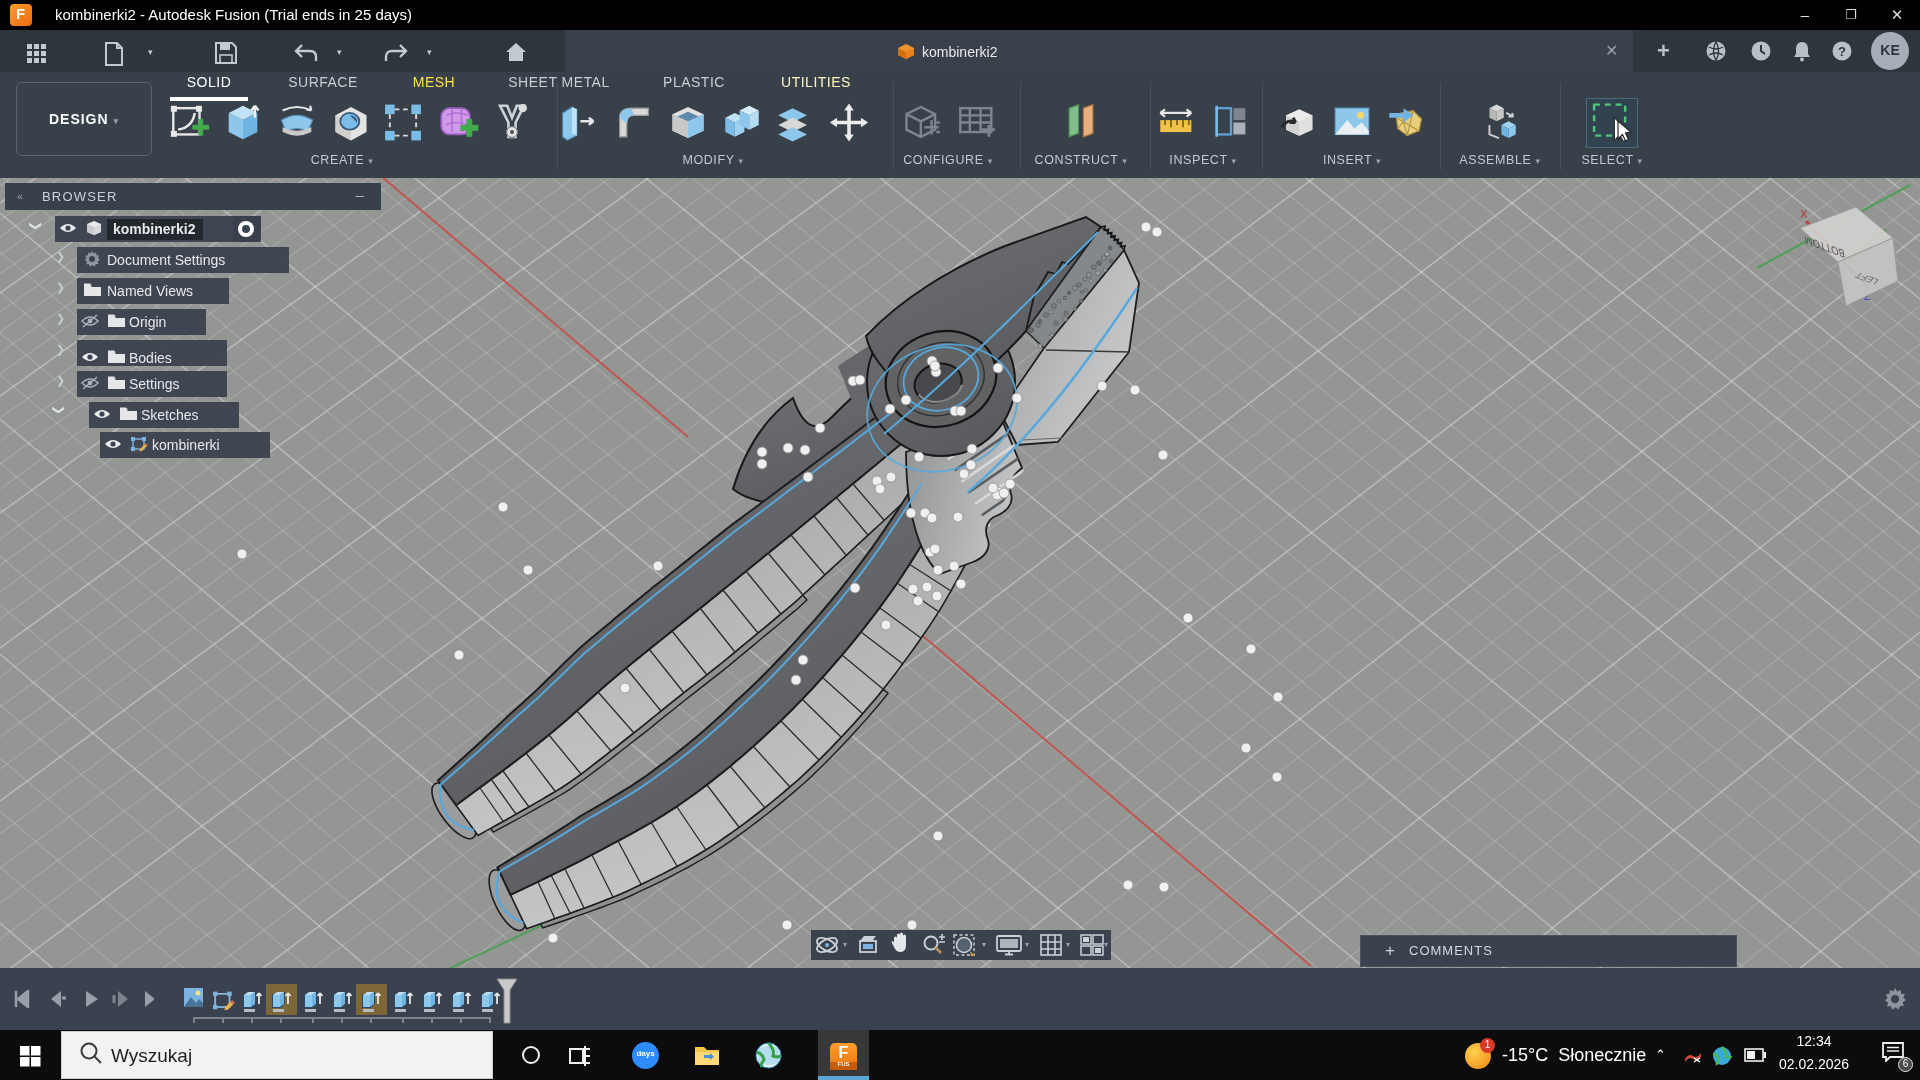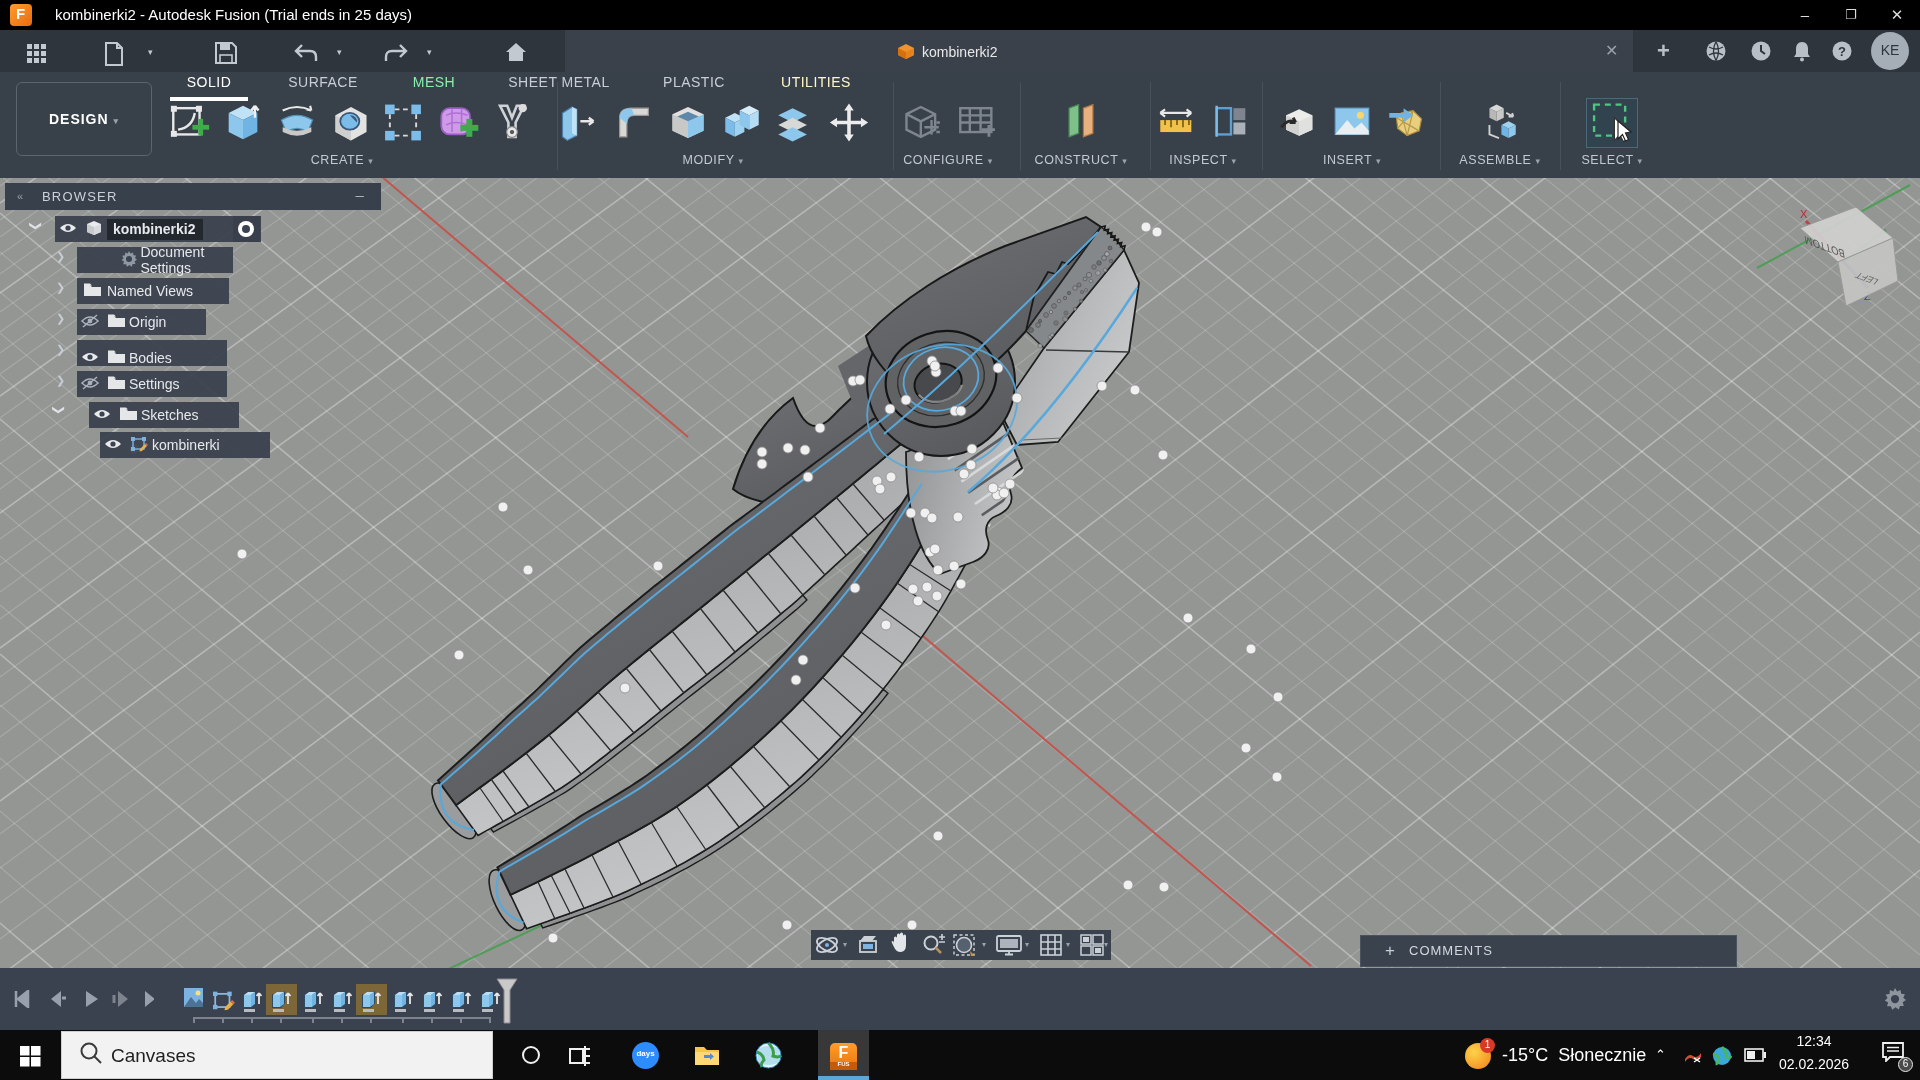--- a/index.html
+++ b/index.html
@@ -468,25 +468,25 @@
   </svg>
 <svg class="abs" style="left:1791px;top:40px" width="22" height="22">
     <path d="M11 2 C 7 2 5 5 5 9 L5 14 L3 17 L19 17 L17 14 L17 9 C 17 5 15 2 11 2 Z" fill="#b9bfc7"></path>
     <circle cx="11" cy="19.5" r="2" fill="#b9bfc7"></circle>
   </svg>
 <svg class="abs" style="left:1831px;top:40px" width="22" height="22">
     <circle cx="11" cy="11" r="9.5" fill="#b9bfc7"></circle>
     <text x="11" y="16" font-size="13" font-weight="bold" fill="#2f353d" text-anchor="middle" font-family="Liberation Sans">?</text>
   </svg>
 <div class="abs" style="left:1871px;top:32px;width:38px;height:38px;border-radius:50%;background:#a5adb6;"></div>
-<div class="abs" style="left:1871px;top:42px;width:38px;text-align:center;color:#2e3440;font-size:14px;font-weight:normal;">KE</div>
+<div class="abs" style="left:1871px;top:42px;width:38px;text-align:center;color:#2e3440;font-size:14px;font-weight:bold;">KE</div>
 <div id="ribbon"></div>
 <div class="rtab" style="left:209px;transform:translateX(-50%);color:#ffffff">SOLID</div>
 <div class="rtab" style="left:323px;transform:translateX(-50%);color:#c9ced5">SURFACE</div>
-<div class="rtab" style="left:434px;transform:translateX(-50%);color:#86efac">MESH</div>
+<div class="rtab" style="left:434px;transform:translateX(-50%);color:#fde047">MESH</div>
 <div class="rtab" style="left:559px;transform:translateX(-50%);color:#c9ced5">SHEET METAL</div>
 <div class="rtab" style="left:694px;transform:translateX(-50%);color:#c9ced5">PLASTIC</div>
 <div class="rtab" style="left:816px;transform:translateX(-50%);color:#fef9c3">UTILITIES</div>
 <div class="abs" style="left:170px;top:97px;width:78px;height:4px;background:#fff;"></div>
 <div class="abs" style="left:16px;top:82px;width:136px;height:74px;border:1.5px solid #5c656f;border-radius:6px;">
 <div style="position:absolute;left:50%;top:50%;transform:translate(-50%,-50%);color:#fff;font-weight:bold;font-size:14px;letter-spacing:1px;white-space:nowrap;">DESIGN <span style="font-size:9px;color:#9aa1aa;">▾</span></div>
   </div>
 <svg class="icon32" style="left:190px" viewBox="0 0 36 36">
     <rect x="4" y="6" width="22" height="22" fill="none" stroke="#e8e8e8" stroke-width="2"></rect>
     <rect x="2" y="4" width="5" height="5" fill="#e8e8e8"></rect>
@@ -655,21 +655,21 @@
           <path d="M1 4 L8 1 L15 4 L15 12 L8 15 L1 12 Z" fill="#e8eaec"></path>
           <path d="M1 4 L8 7 L8 15 L1 12 Z" fill="#c8cace"></path>
           <path d="M15 4 L8 7 L8 15 L15 12 Z" fill="#d8dade"></path>
         </svg></span>
       <span style="background:#23272e;padding:2px 8px 3px 6px;font-weight:bold;">kombinerki2</span>
     </div>
     <div class="abs" style="left:228px;top:33px;width:27px;height:26px;background:rgba(56,63,75,0.92);"></div>
     <div class="abs" style="left:233px;top:38px;width:16px;height:16px;border-radius:50%;background:#fff;"></div>
     <div class="abs" style="left:237px;top:42px;width:8px;height:8px;border-radius:50%;background:#3a4350;"></div>
     <div class="abs" style="left:51px;top:67px;color:#c8cdd4;font-size:11px;">❯</div>
-    <div class="brow" style="top:64px;left:72px;width:156px;padding-left:40px;">
+    <div class="brow" style="top:64px;left:72px;width:212px;">
       <span class="bico" style="width:30px"><svg width="16" height="16" viewBox="0 0 16 16">
           <path d="M8 0 L9.5 2.5 L12 1.5 L12.5 4.2 L15.2 4.5 L14 7 L16 8.8 L13.6 10.3 L14.4 13 L11.6 13 L10.8 15.7 L8.3 14 L6 15.8 L5 13.2 L2.2 13.3 L3 10.6 L0.6 9 L2.6 7.2 L1.2 4.8 L4 4.3 L4.3 1.5 L6.8 2.6 Z" fill="#8f97a2"></path>
           <circle cx="8" cy="8" r="3" fill="#3a4350"></circle>
         </svg></span>
       <span>Document Settings</span>
     </div>
     <div class="abs" style="left:51px;top:98px;color:#c8cdd4;font-size:11px;">❯</div>
     <div class="brow" style="top:95px;left:72px;width:152px;">
       <span class="bico" style="width:30px"><svg width="17" height="13" viewBox="0 0 17 13">
           <path d="M0 2 L6 2 L8 4 L17 4 L17 13 L0 13 Z" fill="#e4e6e8"></path>
@@ -915,21 +915,21 @@
     <rect x="0" y="0" width="9.5" height="9.5" fill="#fff"></rect>
     <rect x="11" y="0" width="9.5" height="9.5" fill="#fff"></rect>
     <rect x="0" y="11" width="9.5" height="9.5" fill="#fff"></rect>
     <rect x="11" y="11" width="9.5" height="9.5" fill="#fff"></rect>
   </svg>
 <div id="search">
 <svg class="mag" width="26" height="26" viewBox="0 0 26 26">
       <circle cx="11" cy="11" r="7.5" fill="none" stroke="#3a3a3a" stroke-width="2"></circle>
       <line x1="16.5" y1="16.5" x2="23" y2="23" stroke="#3a3a3a" stroke-width="2"></line>
     </svg>
-<div class="txt">Canvases</div>
+<div class="txt">Wyszukaj</div>
 </div>
 <div class="abs" style="left:522px;top:1046px;width:18px;height:18px;border-radius:50%;border:2.5px solid #f0f0f0;"></div>
 <svg class="abs" style="left:568px;top:1044px" width="24" height="24">
     <rect x="2" y="5" width="13" height="14" fill="none" stroke="#f0f0f0" stroke-width="2"></rect>
     <path d="M18 5 L22 5 M18 12 L22 12 M18 19 L22 19" stroke="#f0f0f0" stroke-width="2"></path>
     <path d="M17 2 L17 22" stroke="#f0f0f0" stroke-width="2"></path>
   </svg>
 <div class="abs" style="left:632px;top:1042px;width:27px;height:27px;border-radius:50%;background:#2d8cff;"></div>
 <div class="abs" style="left:632px;top:1049px;width:27px;text-align:center;color:#fff;font-size:8px;font-weight:bold;">days</div>
 <svg class="abs" style="left:694px;top:1044px" width="26" height="22">

